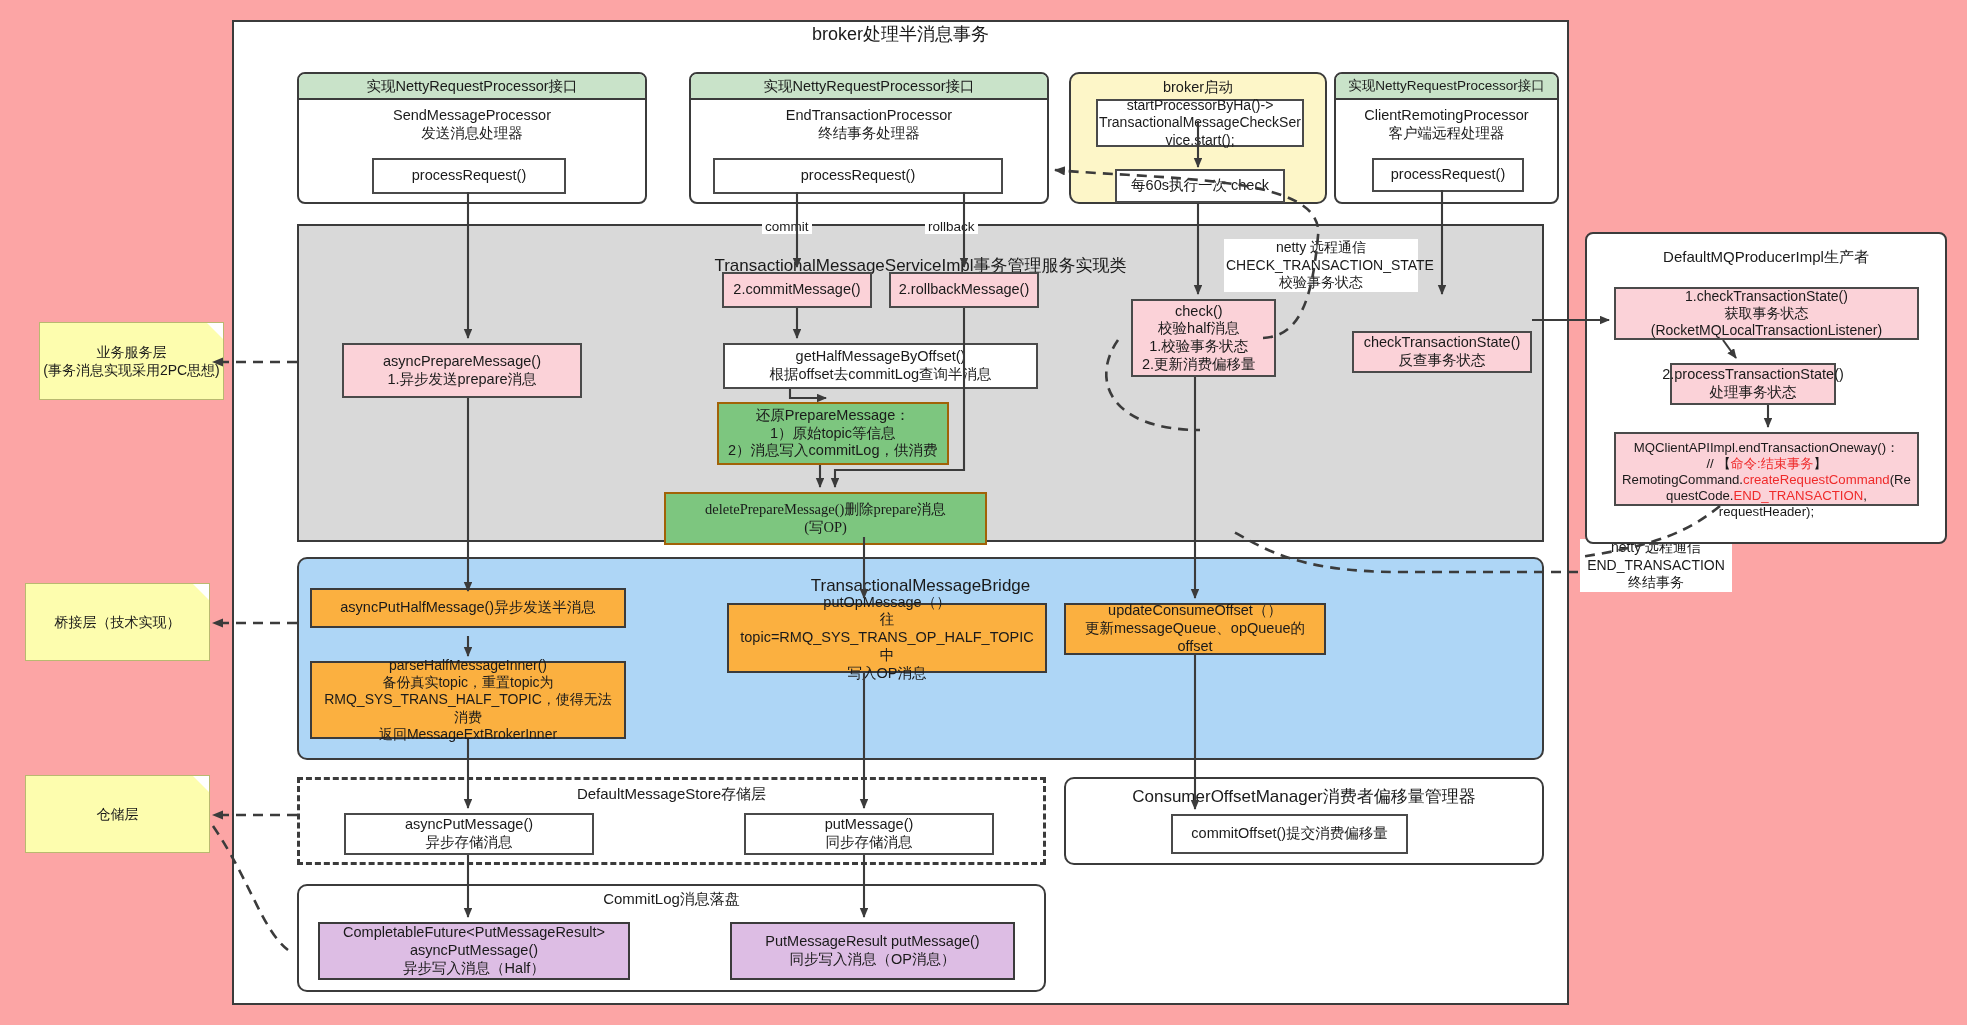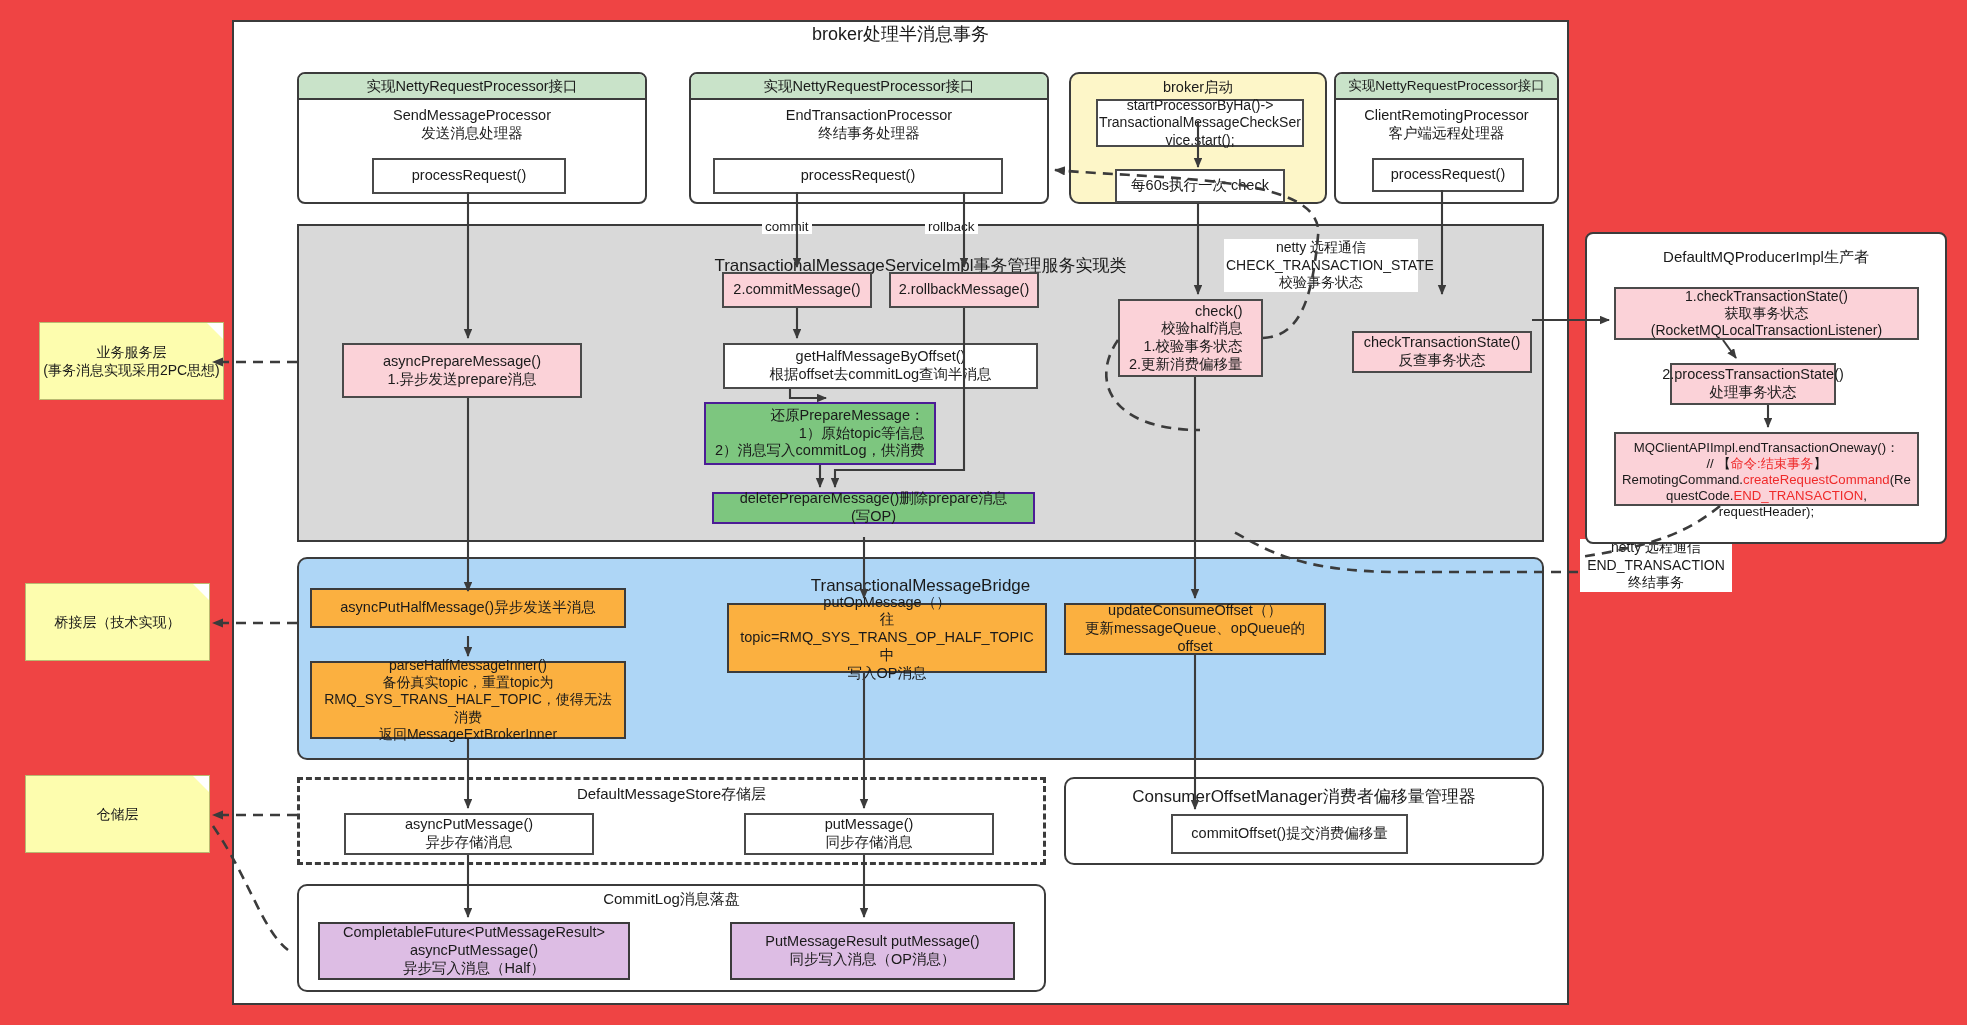--- a/index.html
+++ b/index.html
@@ -1,38 +1,38 @@
 <!DOCTYPE html>
 <html><head>
 <meta charset="utf-8">
 <style>
   html,body{margin:0;padding:0;background:#000;}
   body{width:1967px;height:1025px;position:relative;overflow:hidden;
        font-family:"Liberation Sans","DejaVu Sans",sans-serif;color:#1a1a1a;}
-  .canvas{position:absolute;left:0;top:0;width:1967px;height:1025px;background:#ef4444;}
+  .canvas{position:absolute;left:0;top:0;width:1967px;height:1025px;background:#fca5a5;}
   svg.wires{position:absolute;left:0;top:0;width:1967px;height:1025px;pointer-events:none;}
   .node{position:absolute;box-sizing:border-box;display:flex;align-items:center;
         justify-content:center;text-align:center;line-height:1.22;}
   .frame{position:absolute;box-sizing:border-box;background:#fff;border:2px solid #3b3b3b;}
   .title{position:absolute;text-align:center;font-size:17px;color:#1a1a1a;}
   
   .panel{position:absolute;box-sizing:border-box;}
   .panel-gray{background:#d9d9d9;border:2px solid #3b3b3b;}
   .panel-blue{background:#aed6f6;border:2px solid #3b3b3b;border-radius:10px;}
   .panel-dashed{background:transparent;border:3px dashed #3b3b3b;}
   .panel-round{background:transparent;border:2px solid #3b3b3b;border-radius:10px;}
   .panel-hdr{position:absolute;width:100%;text-align:center;font-size:16px;color:#1a1a1a;}
   
   .b{border:2px solid #3b3b3b;background:#fff;font-size:14.5px;padding:3px 6px;}
   .b-pink{background:#fbd2d8;border:2px solid #4a4a4a;}
-  .b-green{background:#7dc67f;border:2px solid #4c1d95;}
+  .b-green{background:#7dc67f;border:2px solid #a16207;}
   .b-orange{background:#fbb040;border:2px solid #3b3b3b;}
   .b-purple{background:#ddbde4;border:2px solid #3b3b3b;}
   .b-plain{background:#fff;border:2px solid #4a4a4a;}
-  .b-left{justify-content:flex-start;text-align:right;padding-left:9px;}
+  .b-left{justify-content:flex-start;text-align:center;padding-left:9px;margin-left:13px;}
   .card{position:absolute;box-sizing:border-box;background:#fff;border:2px solid #3b3b3b;
         border-radius:8px;}
   .card-hdr{height:24px;background:#c9e3c9;border-bottom:2px solid #3b3b3b;
             display:flex;align-items:center;justify-content:center;font-size:14.5px;
             border-radius:6px 6px 0 0;}
   .card-sub{text-align:center;font-size:14.5px;padding-top:6px;line-height:1.25;}
   .note{position:absolute;box-sizing:border-box;background:#fdfdae;border:1px solid #b9b970;
         display:flex;align-items:center;justify-content:center;text-align:center;
         font-size:14px;line-height:1.3;}
   .note:after{content:"";position:absolute;right:0;top:0;border-width:0 16px 16px 0;
@@ -105,21 +105,21 @@
 
   <div class="node b b-pink" style="left:889px;top:272px;width:150px;height:36px;">2.rollbackMessage()</div>
 
   <div class="node b b-plain pre" style="left:723px;top:343px;width:315px;height:46px;">getHalfMessageByOffset()
 根据offset去commitLog查询半消息</div>
 
   <div class="node b b-green b-left pre" style="left:704px;top:402px;width:232px;height:63px;">还原PrepareMessage：
 1）原始topic等信息
 2）消息写入commitLog，供消费</div>
 
-  <div class="node b b-green pre" style="left:712px;top:492px;width:323px;height:32px;">deletePrepareMessage()删除prepare消息
+  <div class="node b b-green pre" style="left:664px;top:492px;width:323px;height:53px;font-family:Liberation Serif, serif;">deletePrepareMessage()删除prepare消息
 (写OP)</div>
 
   <div class="node b b-pink b-left pre" style="left:1118px;top:299px;width:145px;height:78px;">check()
 校验half消息
 1.校验事务状态
 2.更新消费偏移量</div>
 
   <div class="node b b-pink pre" style="left:1352px;top:299px;width:180px;height:42px;margin-top:32px;">checkTransactionState()
 反查事务状态</div>
 

